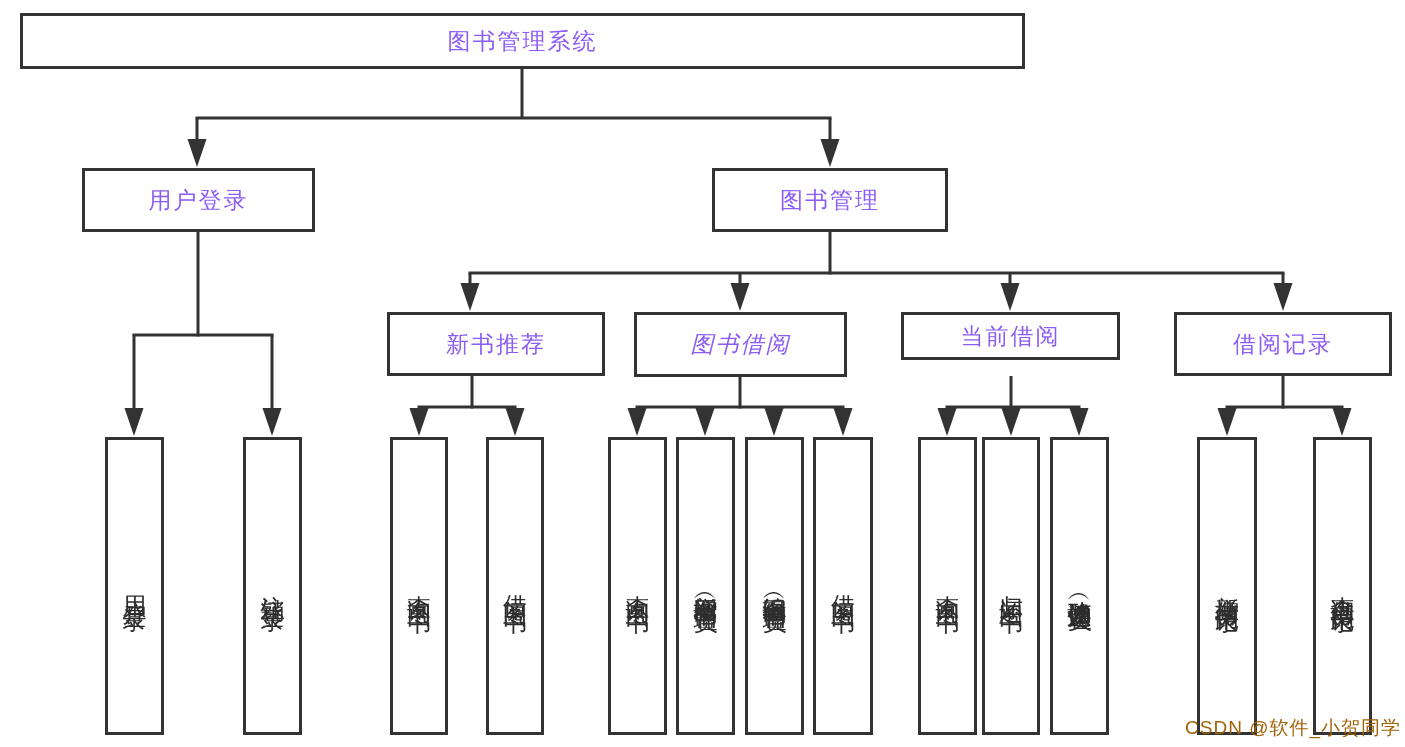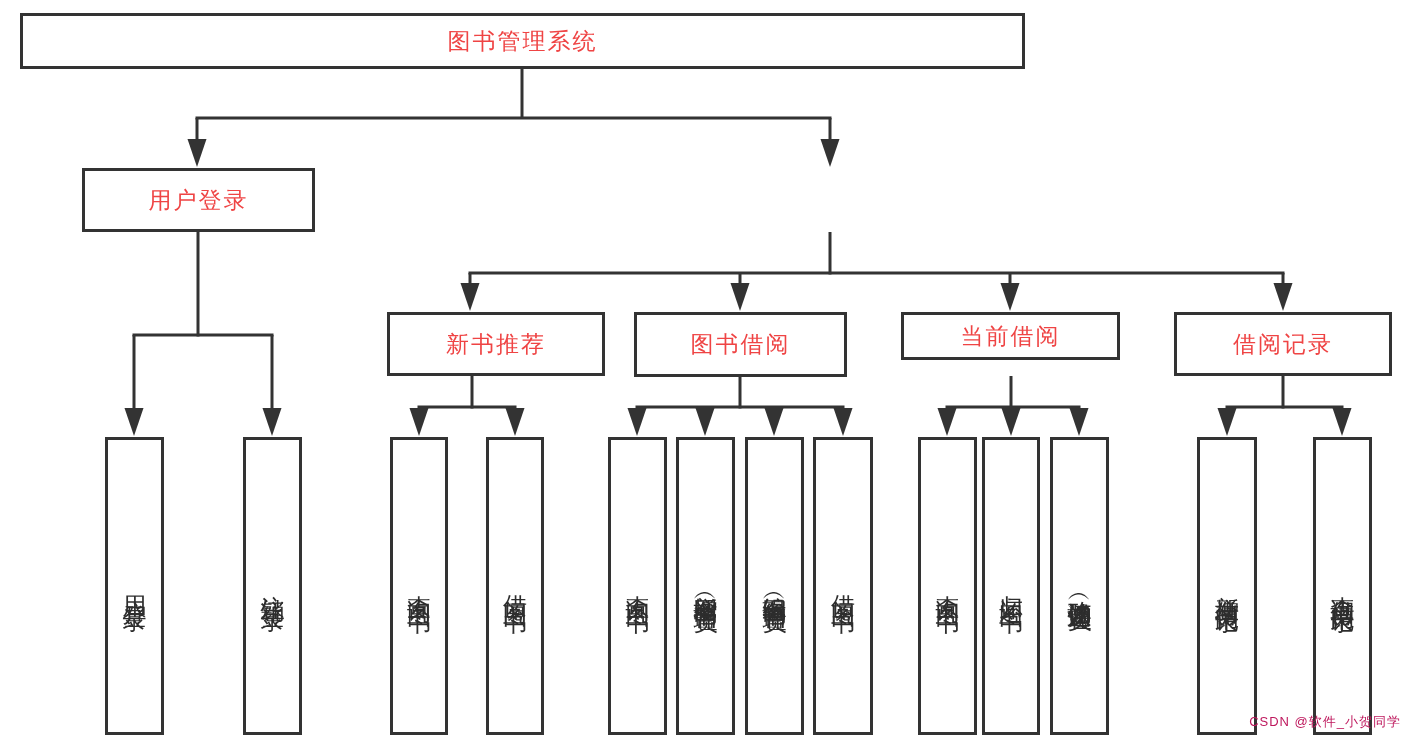--- a/index.html
+++ b/index.html
@@ -17,21 +17,21 @@
     width: 1405px; height: 747px;
     pointer-events: none;
   }
   .node {
     position: absolute;
     border: 3px solid #333333;
     background: #ffffff;
     display: flex;
     align-items: center;
     justify-content: center;
-    color: #ef4444;
+    color: #8b5cf6;
     font-size: 23px;
     letter-spacing: 2px;
     text-align: left;
     white-space: nowrap;
   }
   .vnode {
     position: absolute;
     border: 3px solid #333333;
     background: #ffffff;
     display: flex;
@@ -40,23 +40,23 @@
     color: #2d2d2d;
     font-size: 24px;
     writing-mode: vertical-rl;
     text-orientation: mixed;
     letter-spacing: 5px;
     line-height: 1;
   }
   .watermark {
     position: absolute;
     right: 4px;
-    bottom: 16px;
-    font-size: 13px;
-    color: #be185d;
+    bottom: 6px;
+    font-size: 19px;
+    color: #a16207;
     letter-spacing: 1px;
     white-space: nowrap;
   }
 </style>
 </head>
 <body>
 
 <div id="canvas">
 
   <svg id="connectors" viewBox="0 0 1405 747" xmlns="http://www.w3.org/2000/svg">
@@ -117,23 +117,24 @@
       <polygon points="1079,436 1069.5,408 1088.5,408"></polygon>
 
       <polygon points="1227,436 1217.5,408 1236.5,408"></polygon>
       <polygon points="1342,436 1332.5,408 1351.5,408"></polygon>
     </g>
   </svg>
 
   <div class="node" style="left:20px; top:13px; width:1005px; height:56px;">图书管理系统</div>
 
   <div class="node" style="left:82px; top:168px; width:233px; height:64px;">用户登录</div>
+  <div class="node" style="left:712px; top:168px; width:236px; height:64px;">图书管理</div>
 
   <div class="node" style="left:363px; top:312px; width:218px; height:64px;margin-left:24px;">新书推荐</div>
-  <div class="node" style="left:634px; top:312px; width:213px; height:65px;">图书借阅</div>
+  <div class="node" style="left:634px; top:312px; width:213px; height:65px;font-style:italic;">图书借阅</div>
   <div class="node" style="left:901px; top:312px; width:219px; height:48px;">当前借阅</div>
   <div class="node" style="left:1174px; top:312px; width:218px; height:64px;">借阅记录</div>
 
   <div class="vnode" style="left:105px; top:437px; width:59px; height:298px;">用户登录</div>
   <div class="vnode" style="left:243px; top:437px; width:59px; height:298px;">注销登录</div>
 
   <div class="vnode" style="left:390px; top:437px; width:58px; height:298px;">查询图书</div>
   <div class="vnode" style="left:486px; top:437px; width:58px; height:298px;">借阅图书</div>
 
   <div class="vnode" style="left:608px; top:437px; width:59px; height:298px;">查询图书</div>

